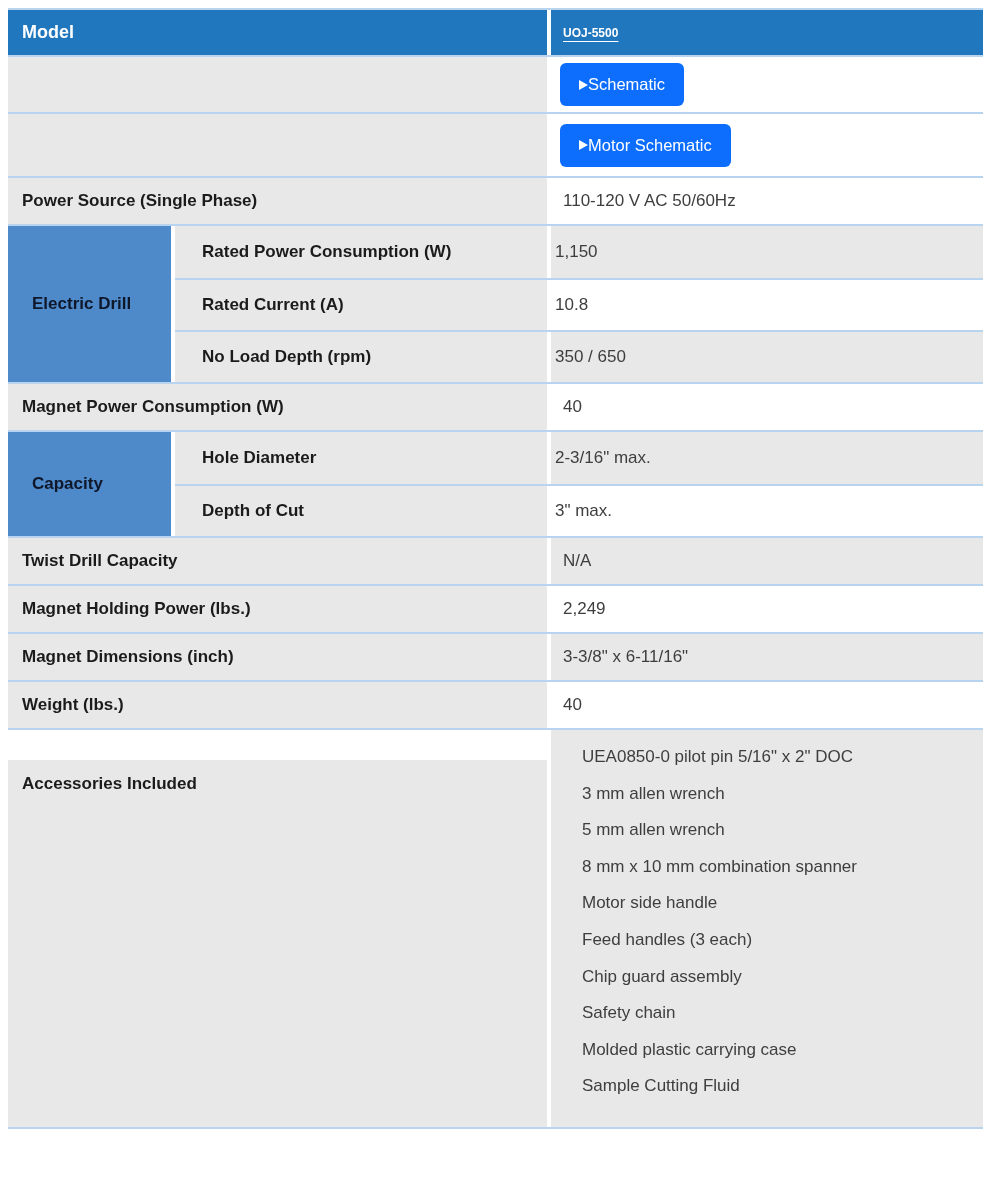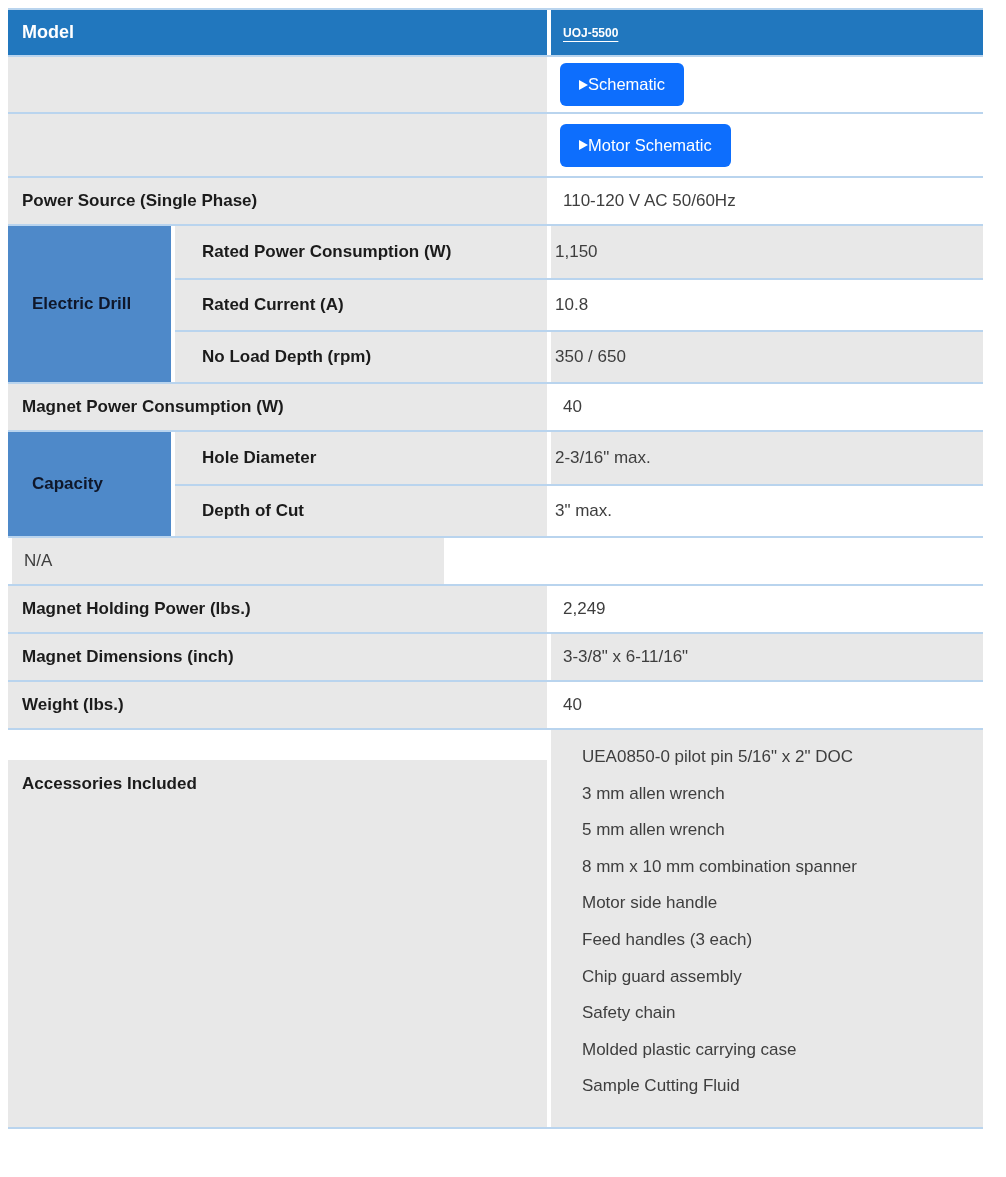--- a/index.html
+++ b/index.html
@@ -181,20 +181,21 @@
       </div>
       <div class="srow">
         <div class="sl">Depth of Cut</div>
         <div class="gap"></div>
         <div class="sv">3" max.</div>
       </div>
     </div>
   </div>
 
   <div class="row std">
+    <div class="cl">Twist Drill Capacity</div>
     <div class="gap"></div>
     <div class="cv striped">N/A</div>
   </div>
 
   <div class="row std">
     <div class="cl">Magnet Holding Power (lbs.)</div>
     <div class="gap"></div>
     <div class="cv">2,249</div>
   </div>
 

